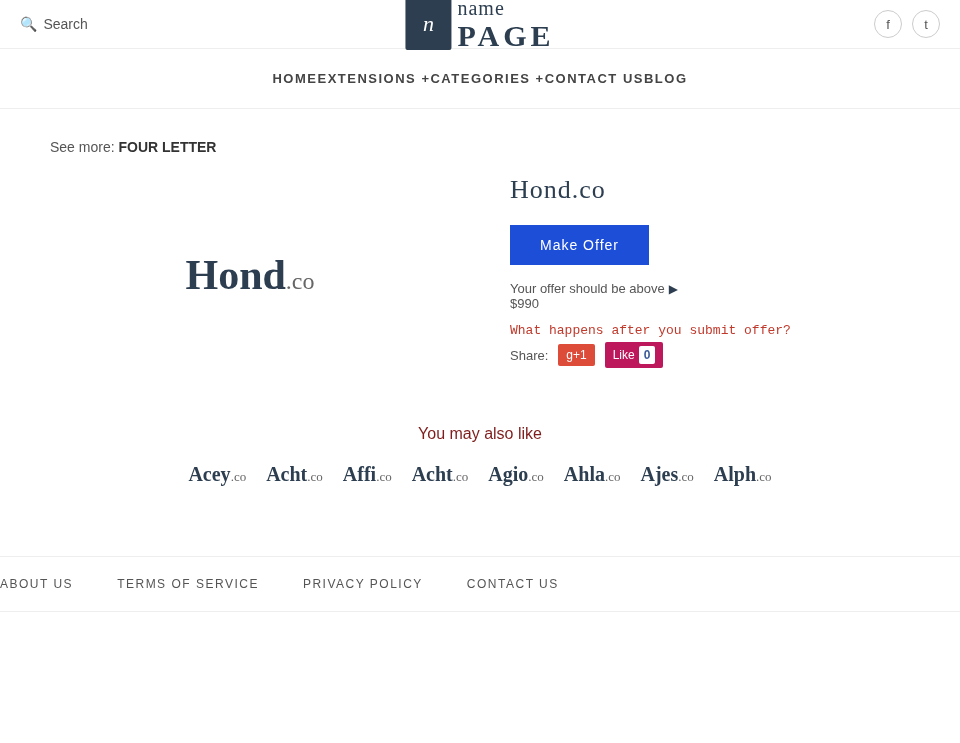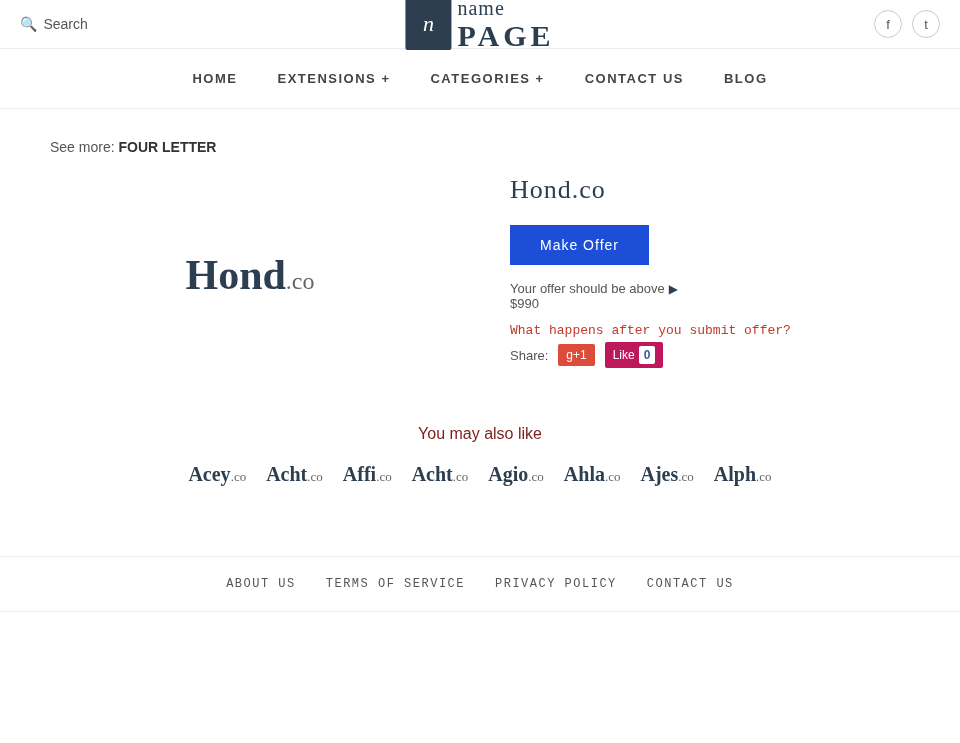--- a/index.html
+++ b/index.html
@@ -76,21 +76,20 @@
       border-radius: 50%;
       font-size: 13px;
       color: #555;
       cursor: pointer;
     }
 
     
     .nav {
       display: flex;
       justify-content: center;
-      gap: 40px;
       padding: 18px 0;
       border-bottom: 1px solid #eee;
     }
     .nav-item {
       font-size: 13px;
       font-weight: bold;
       letter-spacing: 1.5px;
       color: #444;
       text-transform: uppercase;
       cursor: pointer;
@@ -251,25 +250,23 @@
     
     .divider {
       border: none;
       border-top: 1px solid #eee;
       margin: 40px 0 0 0;
     }
 
     
     .footer-nav {
       display: flex;
-      justify-content: center;
-      gap: 30px;
+      gap: 44px;
       padding: 20px 0;
       border-bottom: 1px solid #eee;
-      font-family: Liberation Mono, monospace;
     }
     .footer-nav-item {
       font-size: 12px;
       letter-spacing: 1.5px;
       color: #555;
       text-transform: uppercase;
       cursor: pointer;
     }
     .footer-copy {
       text-align: center;

